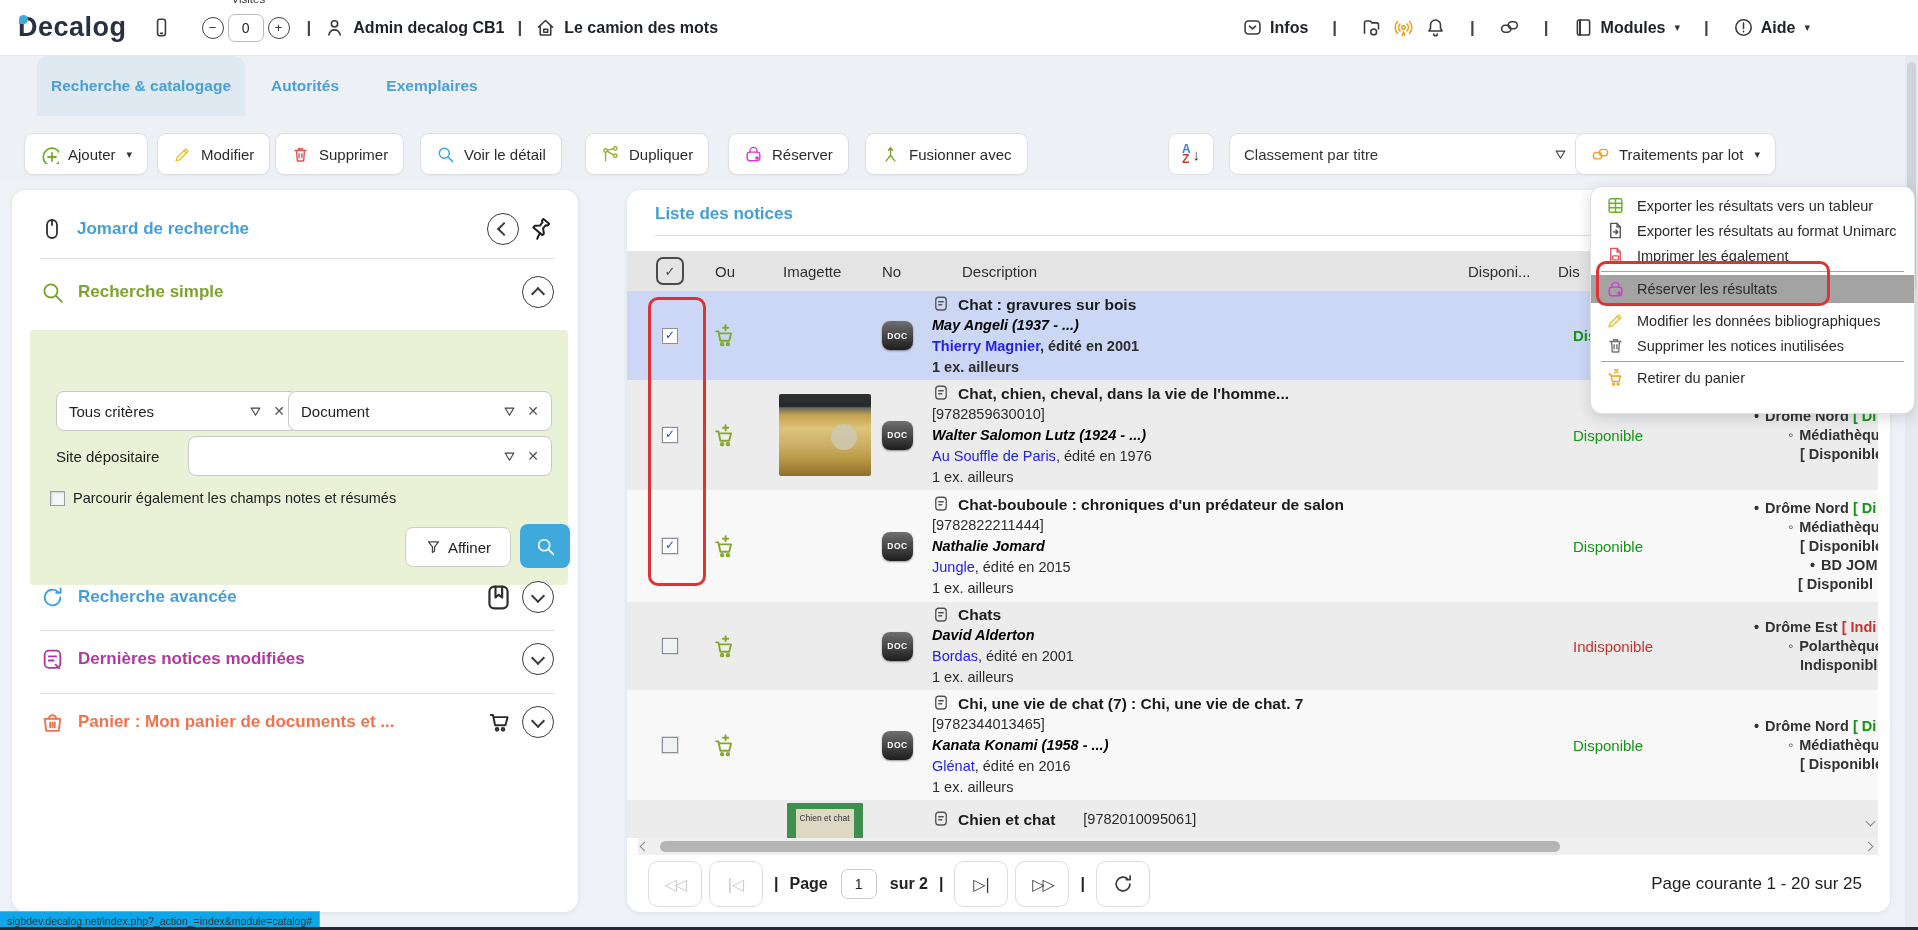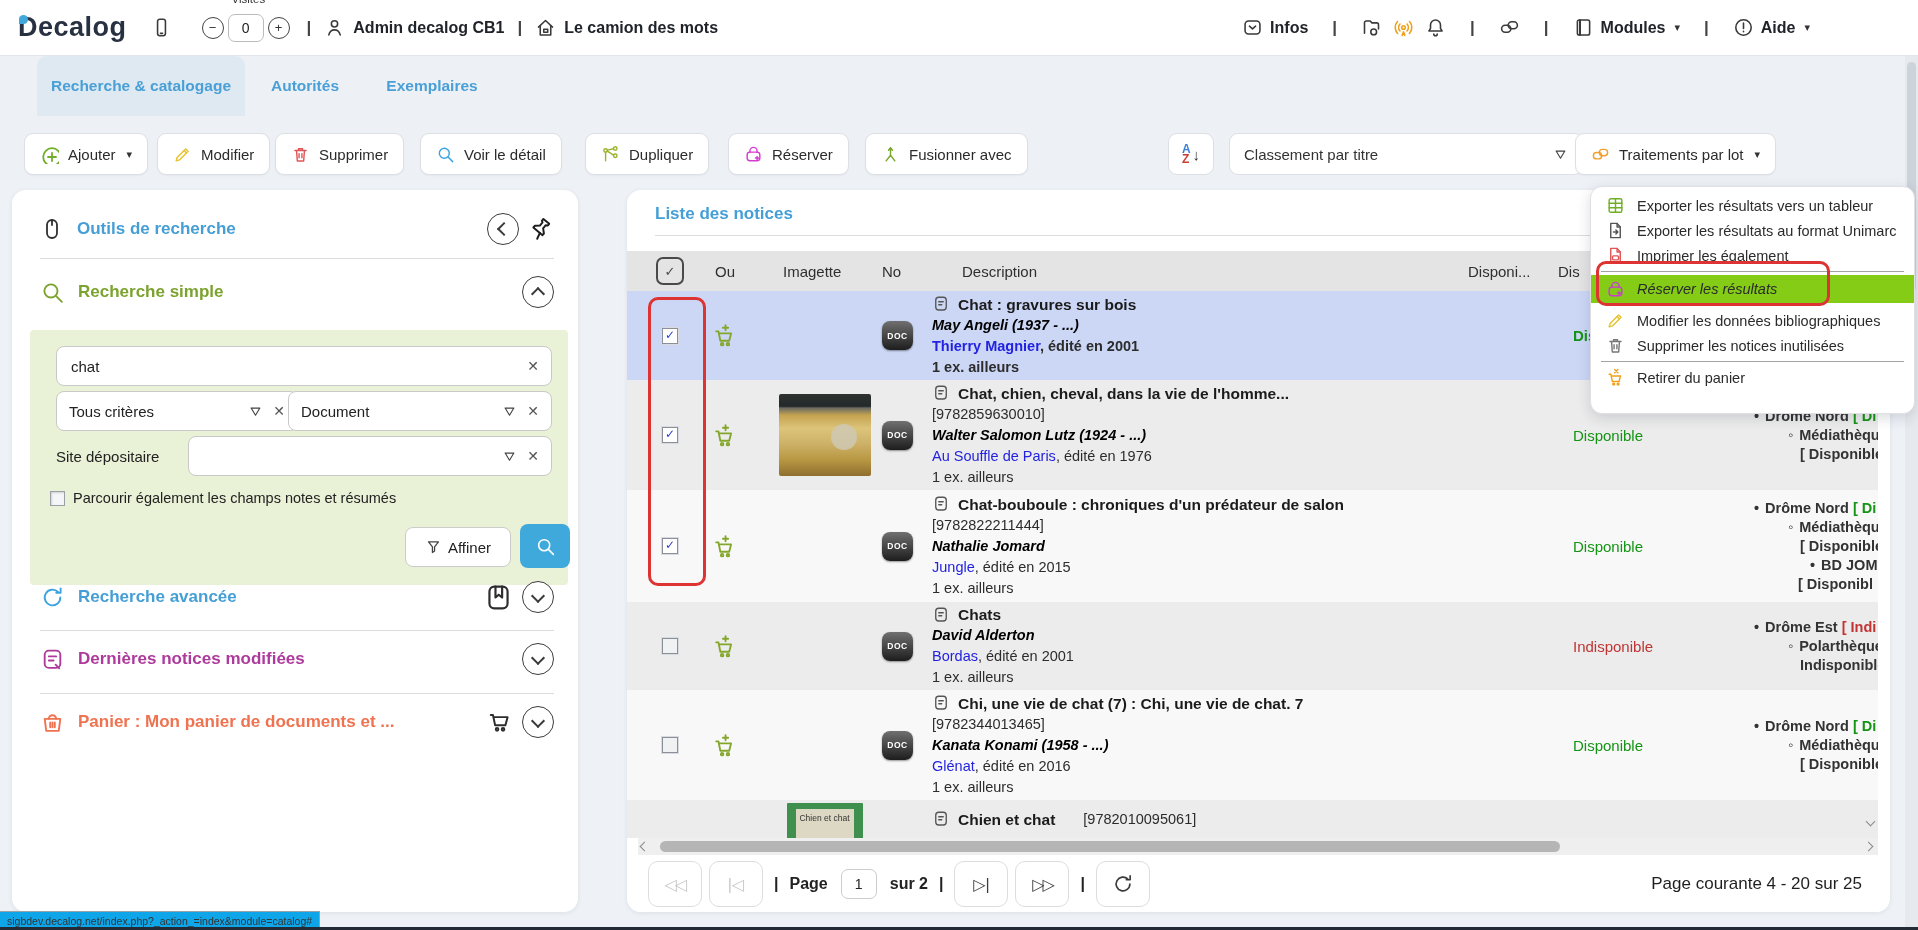--- a/index.html
+++ b/index.html
@@ -109,21 +109,21 @@
   .pg-first::before{content:"◁◁";} .pg-prev::before{content:"|◁";letter-spacing:0;} .pg-next::before{content:"▷|";letter-spacing:0;} .pg-last::before{content:"▷▷";}
   .pgsep{font-size:16px;font-weight:700;color:#222;margin:0 4px;}
   .pgtext{font-size:16px;font-weight:700;color:#222;}
   #pageinput{width:30px;height:26px;border:1px solid #ccc;border-radius:7px;text-align:center;font-size:14px;color:#222;font-family:inherit;margin:0 6px;}
   .refresh-ic{width:22px;height:22px;color:#3a3a3a;}
   #courante{position:absolute;right:28px;bottom:18px;font-size:17px;color:#1f1f1f;}
   
   #batchmenu{position:absolute;left:1590px;top:186px;width:325px;height:228px;background:#fff;border:1px solid #e0e0e4;border-radius:12px;box-shadow:0 4px 14px rgba(30,40,60,.16);z-index:60;padding-top:6px;box-sizing:border-box;}
   .mitem{height:25px;display:flex;align-items:center;gap:12px;padding-left:15px;font-size:14.5px;color:#2b2b2b;}
   .mitem .mic{width:19px;height:19px;flex:none;}
-  .mitem.hl{background:#84cc16;font-style:italic;}
+  .mitem.hl{background:#a3a3a3;}
   .msep{height:1px;background:#555;opacity:.55;margin:3px 10px;}
   
   .redbox{position:absolute;border:3px solid #dd3333;border-radius:10px;z-index:70;pointer-events:none;}
   #redbox-cb{left:648px;top:297px;width:52px;height:283px;}
   #redbox-menu{left:1596px;top:261px;width:228px;height:39px;z-index:80;}
   
   #pagescroll{position:absolute;right:0;top:56px;width:13px;bottom:0;background:#e6eaee;z-index:5;}
   #pagescroll .pthumb{position:absolute;left:2px;top:6px;width:9px;height:230px;background:#cdd3da;border-radius:5px;}
   
   #statusbar{position:absolute;left:0;top:911px;height:17px;background:#0ea5e9;border:1px solid #9aa0a6;border-left:none;display:flex;align-items:center;padding:0 7px;font-size:10.5px;color:#333;z-index:90;}
@@ -415,21 +415,21 @@
       <use href="#sym-chain"></use>
     </svg>
   <span>Traitements par lot</span>
 </div>
 
 <div id="sidebar" class="card">
   <div class="sbrow" style="top:212px;height:34px;top:22px;">
     <svg class="ic" style="width:24px;height:24px;color:#2f2f2f">
         <use href="#sym-mouse"></use>
       </svg>
-    <span class="sbtitle blue">Outils de recherche</span>
+    <span class="sbtitle blue">Jomard de recherche</span>
     <span class="sbright">
       <span class="cbtn">
           <span class="chv l"></span>
         </span>
       <svg class="ic" style="width:26px;height:26px;color:#1d1d1d">
           <use href="#sym-pin"></use>
         </svg>
     </span>
   </div>
   <div class="sbdiv" style="top:68px;"></div>
@@ -438,24 +438,20 @@
         <use href="#sym-search"></use>
       </svg>
     <span class="sbtitle green2">Recherche simple</span>
     <span class="sbright">
       <span class="cbtn">
           <span class="chv u"></span>
         </span>
     </span>
   </div>
   <div id="greenpanel" style="top:140px;">
-    <div class="ginput" style="left:26px;top:16px;width:470px;height:38px;">
-      <input style="border: none; outline: none; flex: 1 1 0%; font-size: 15px; font-family: inherit; color: rgb(34, 34, 34); background: transparent;" value="chat">
-      <span class="xic"></span>
-    </div>
     <div class="ginput" style="left:26px;top:61px;width:216px;height:38px;">
       <span>Tous critères</span>
       <span class="gright">
           <svg class="ic tri">
             <use href="#sym-tri"></use>
           </svg>
           <span class="xic"></span>
         </span>
     </div>
     <div class="ginput" style="left:258px;top:61px;width:238px;height:38px;">
@@ -767,21 +763,21 @@
     <span class="pgsep">|</span>
     <span class="pgbtn pg-next"></span>
     <span class="pgbtn pg-last"></span>
     <span class="pgsep">|</span>
     <span class="pgbtn">
         <svg class="ic refresh-ic">
           <use href="#sym-refresh"></use>
         </svg>
       </span>
   </div>
-  <span id="courante">Page courante 4 - 20 sur 25</span>
+  <span id="courante">Page courante 1 - 20 sur 25</span>
 </div>
 
 <div id="batchmenu">
   <div class="mitem">
     <svg class="ic mic" style="color:#6faf27">
         <use href="#sym-xls"></use>
       </svg>
     <span>Exporter les résultats vers un tableur</span>
   </div>
   <div class="mitem">

